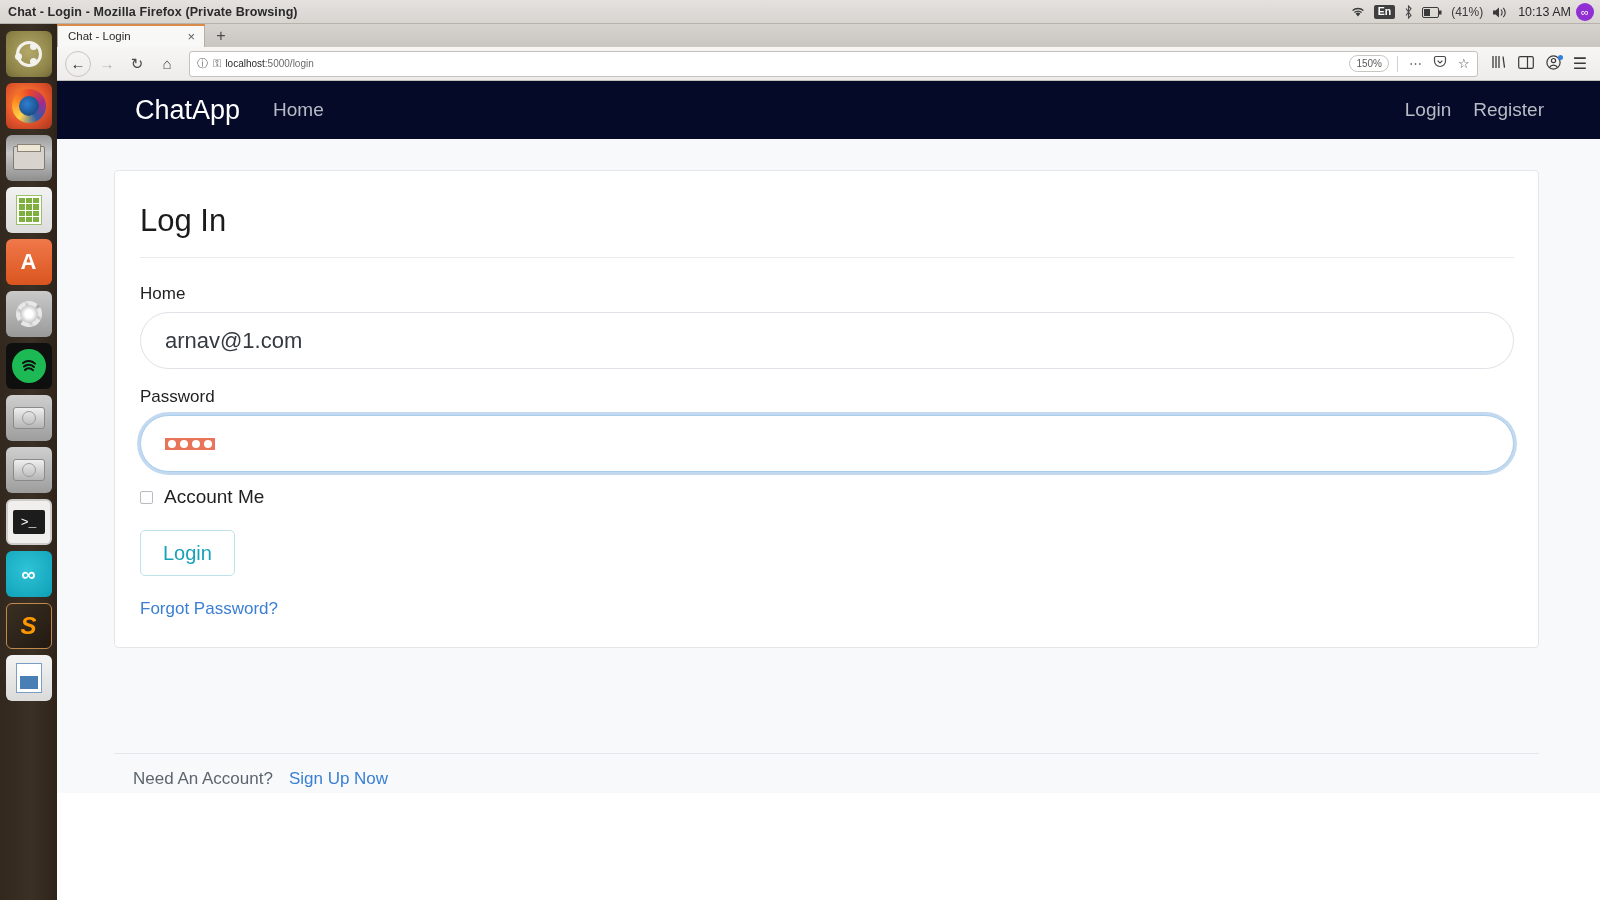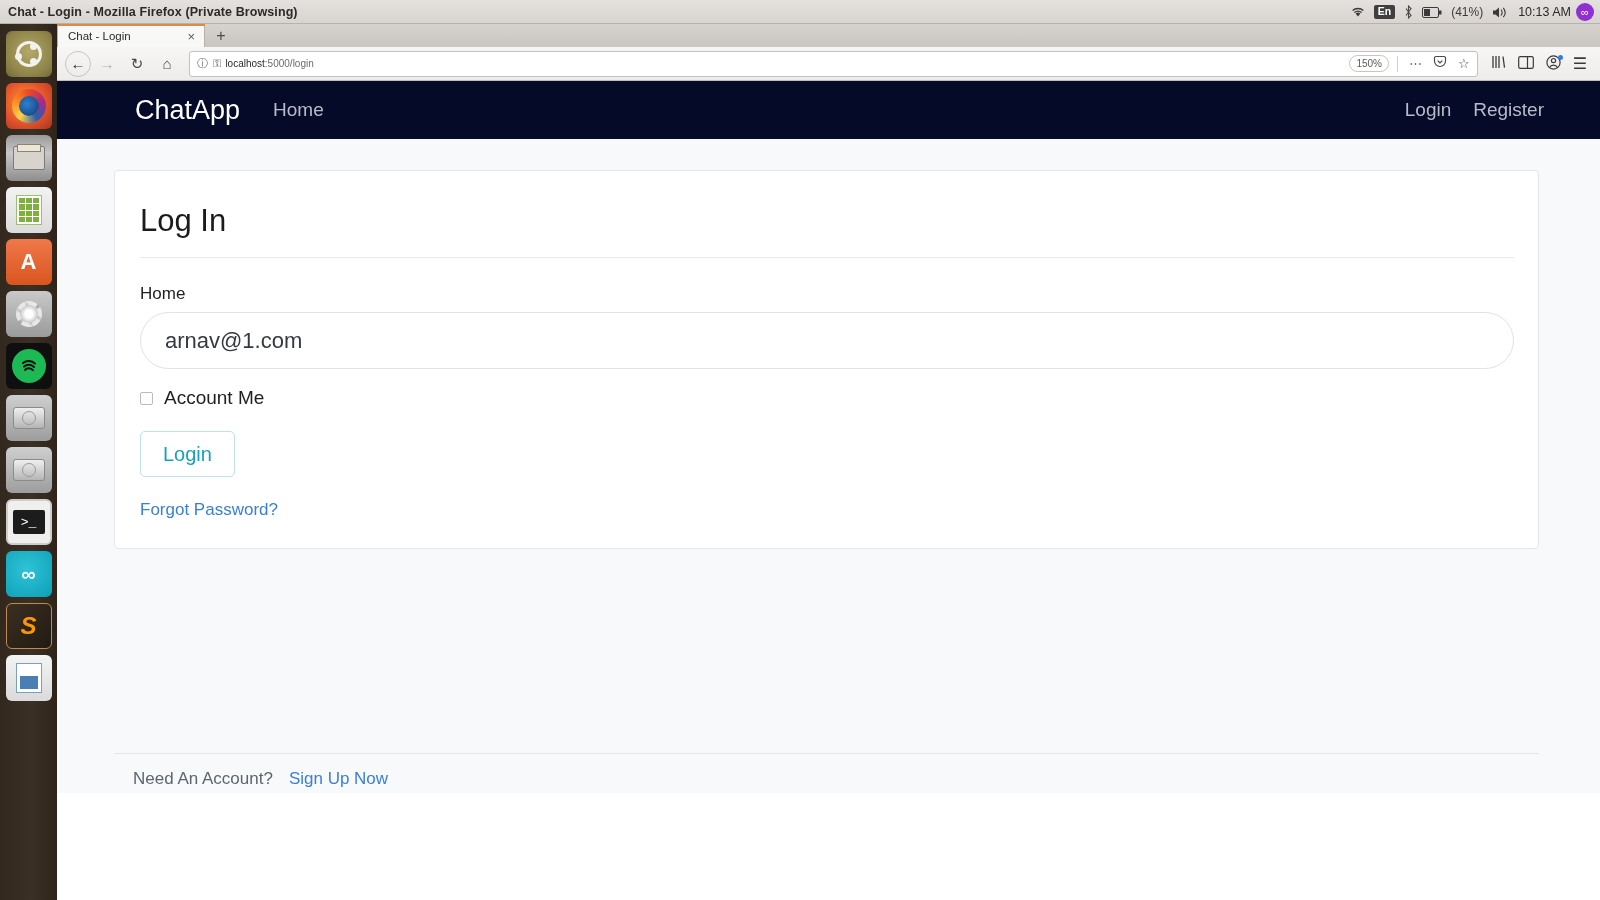--- a/index.html
+++ b/index.html
@@ -455,20 +455,33 @@
 
     <div class="card">
       <h1 class="card-title">Log In</h1>
       <div class="title-rule"></div>
 
       <div class="field">
         <div class="field-label">Home</div>
         <input class="text-input" type="text" value="arnav@1.com" style="">
       </div>
 
+      <div class="field pw">
+        <div class="field-label">Password</div>
+        <div class="pw-wrap">
+          <div class="pw-input">
+            <span class="pw-mask">
+              <i></i>
+                <i></i>
+                <i></i>
+                <i></i>
+            </span>
+          </div>
+        </div>
+      </div>
 
       <div class="remember-row">
         <span class="checkbox"></span>
         <span class="remember-label">Account Me</span>
       </div>
 
       <button class="btn-login">Login</button>
 
       <a class="forgot" href="#">Forgot Password?</a>
     </div>

